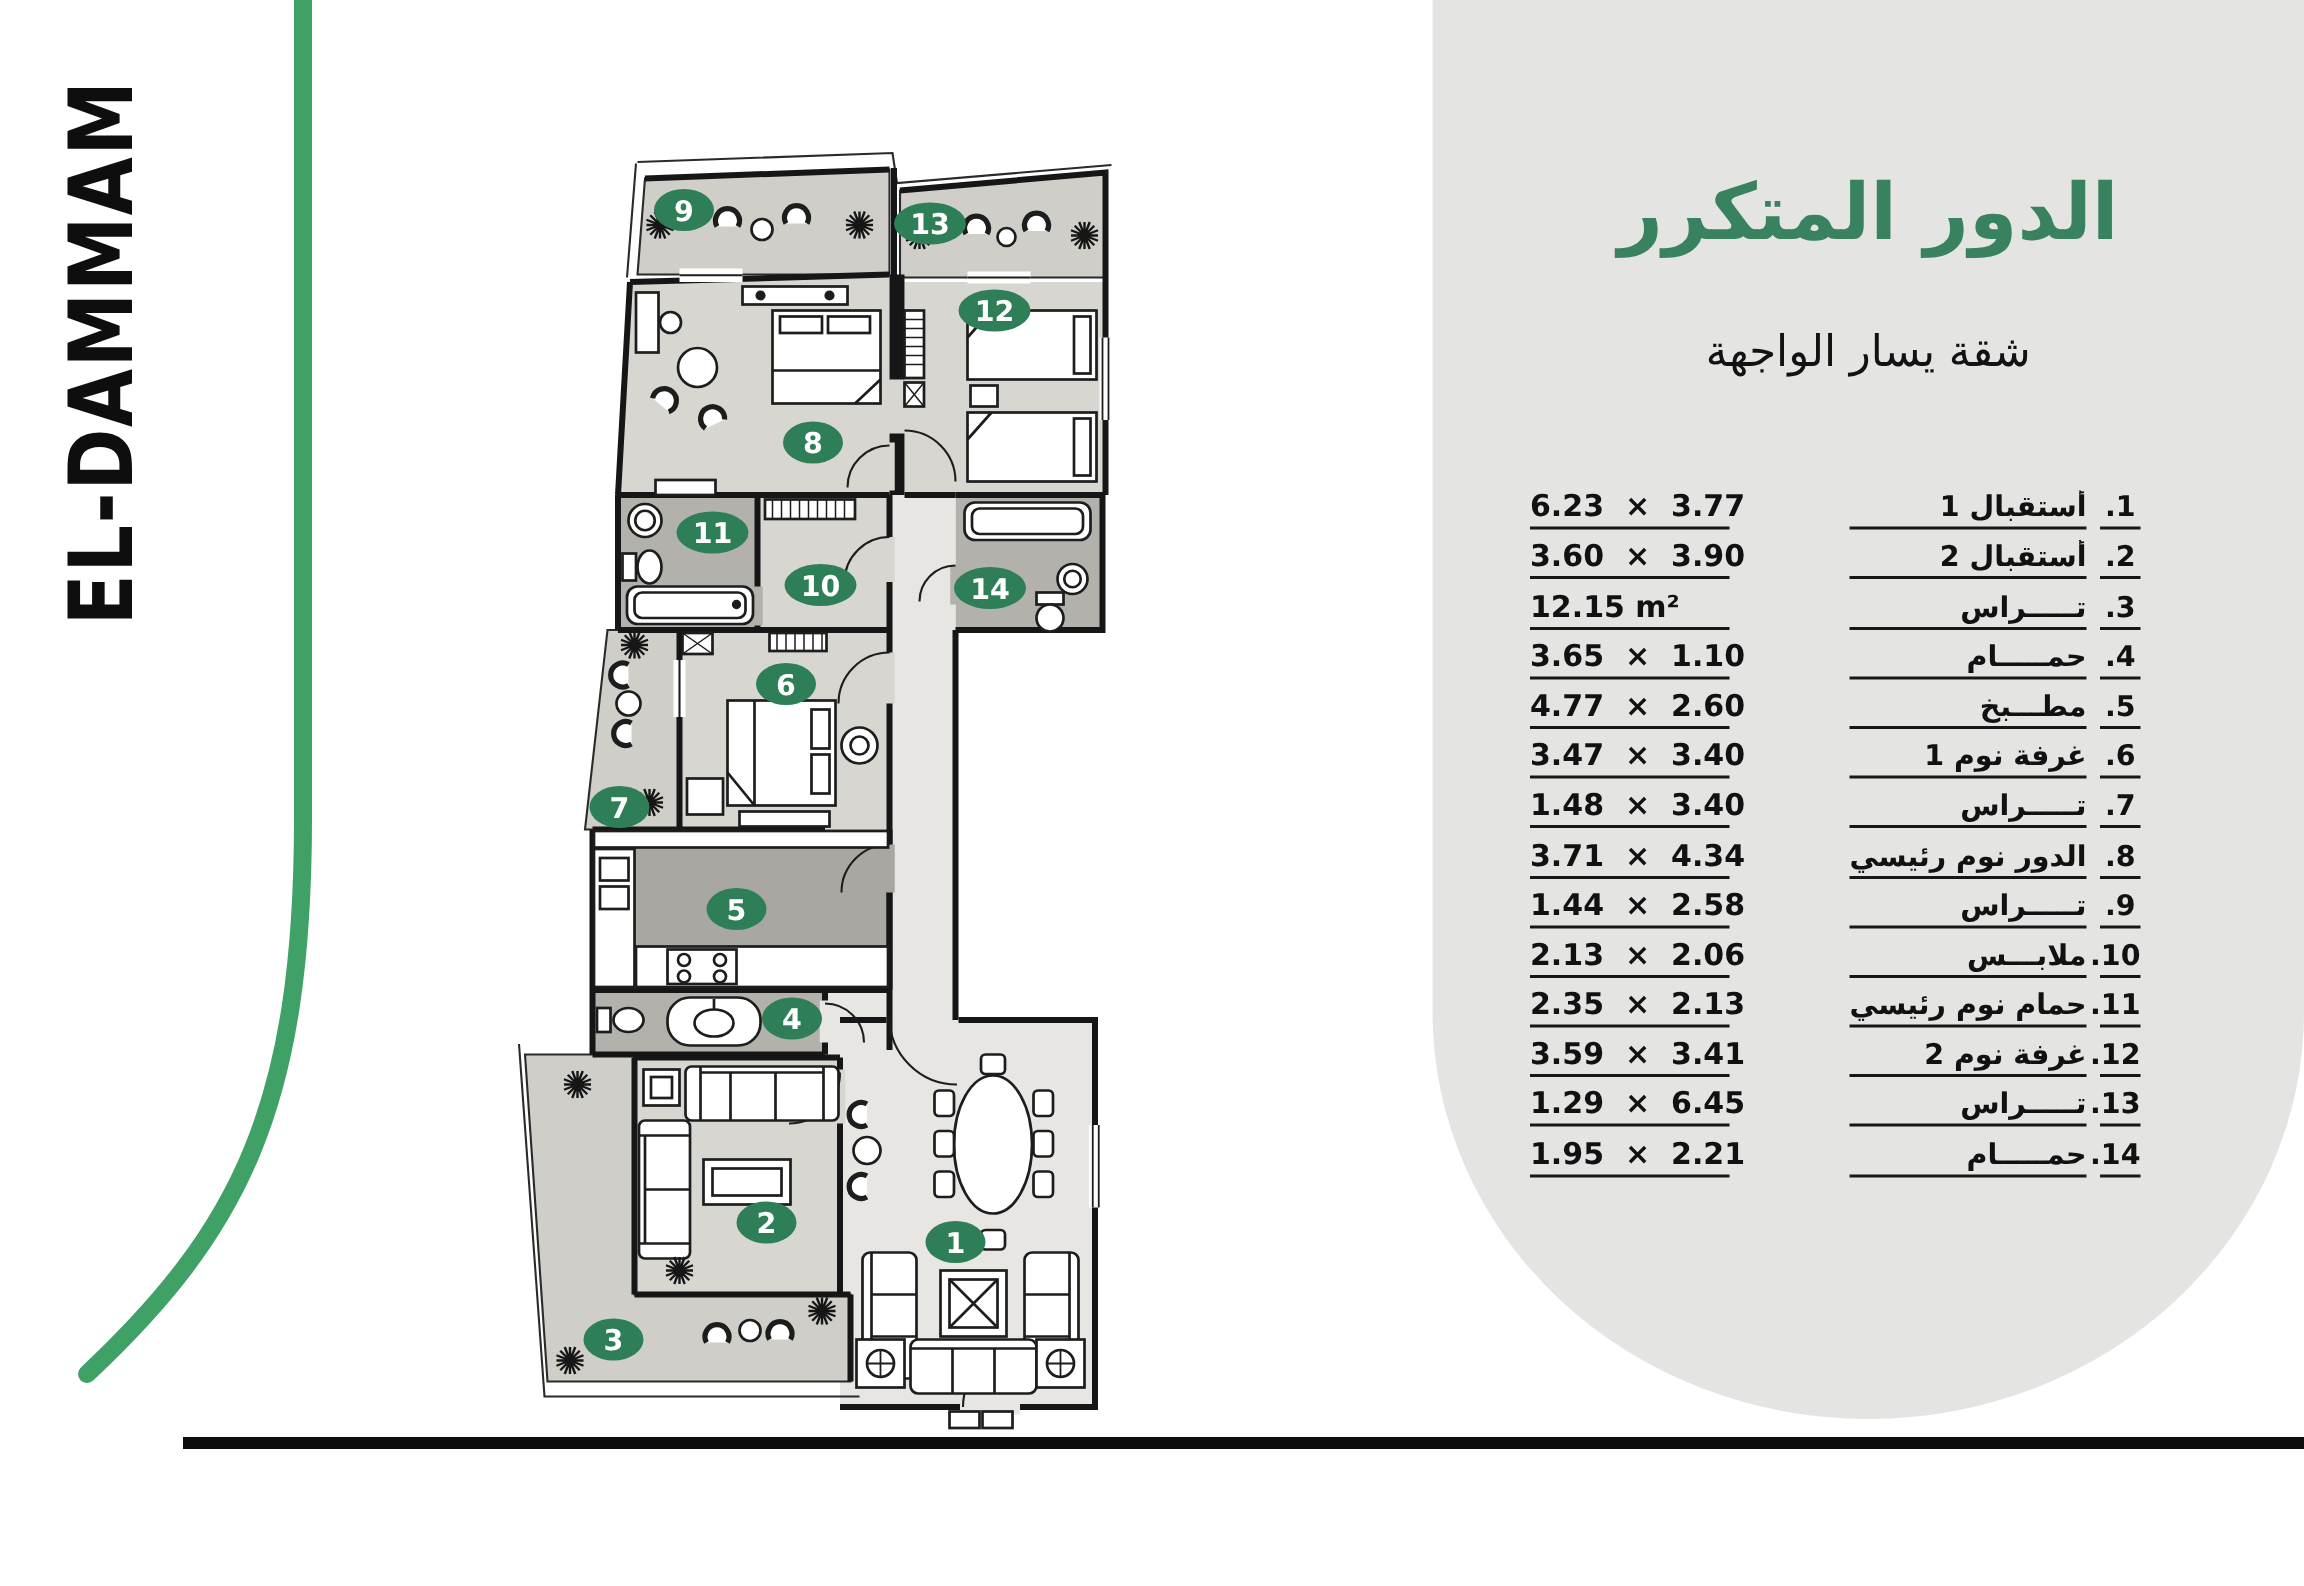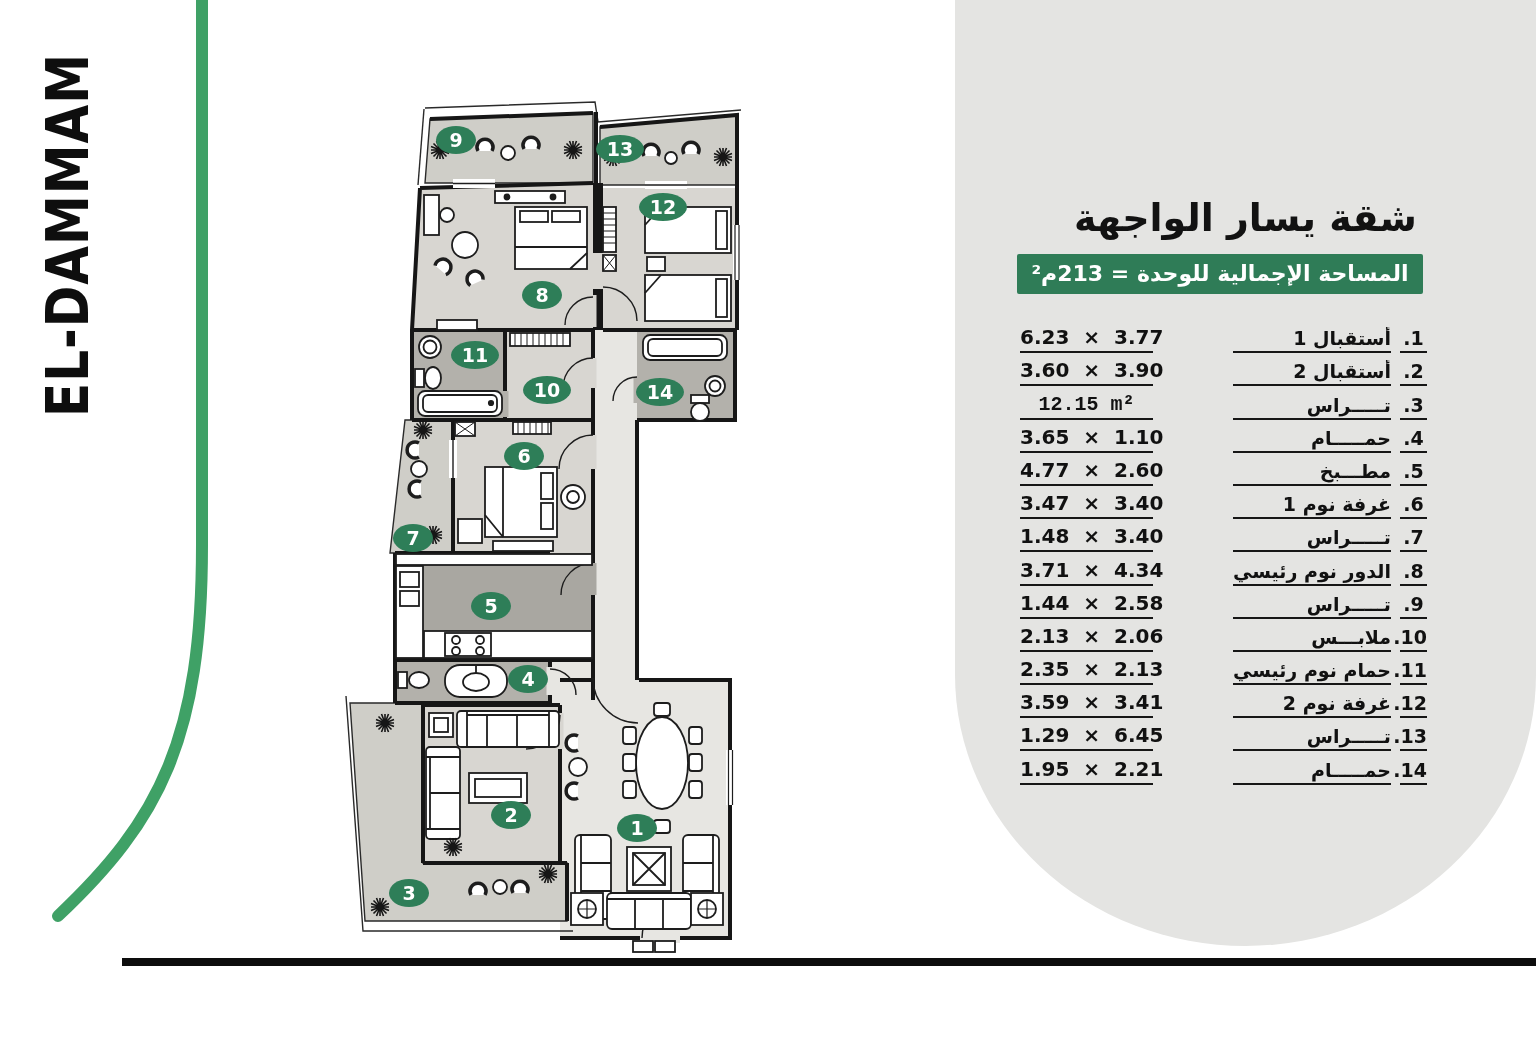--- a/index.html
+++ b/index.html
@@ -14,35 +14,35 @@
   .curve{position:absolute;left:0;top:0;}
   .plan{position:absolute;left:345px;top:95px;}
   .plan text{font-family:"DejaVu Sans",sans-serif;}
   
   .rule{position:absolute;left:122px;top:958px;width:1414px;height:8px;background:#0d0d0d;}
   
   .panel{position:absolute;left:955px;top:0;width:581px;height:946px;background:#e4e4e2;
          border-bottom-left-radius:300px 280px;border-bottom-right-radius:300px 280px;}
   .panel .title{position:absolute;top:112px;left:0;width:100%;text-align:center;direction:rtl;
                 font-size:52px;font-weight:bold;color:#39825f;}
-  .panel .subtitle{position:absolute;top:196px;left:0;width:100%;text-align:center;direction:rtl;
-                   font-size:38px;font-weight:bold;color:#121212;}
+  .panel .subtitle{position:absolute;top:217px;left:0;width:100%;text-align:center;direction:rtl;
+                   font-size:29px;font-weight:normal;color:#121212;}
   .panel .banner{position:absolute;top:254px;left:62px;width:406px;height:40px;background:#2f7c57;
                  color:#fff;font-size:22px;font-weight:bold;text-align:center;line-height:40px;
                  direction:rtl;border-radius:2px;}
   .rows{position:absolute;top:320px;left:65px;width:407px;direction:rtl;}
   .row{height:33.2px;display:flex;align-items:flex-end;}
   .row .num{width:27px;text-align:center;font-size:19px;font-weight:bold;
             border-bottom:2px solid #161616;padding-bottom:2px;margin-left:9px;}
   .row .name{width:158px;font-size:19px;font-weight:bold;border-bottom:2px solid #161616;
              padding-bottom:2px;white-space:nowrap;overflow:hidden;margin-left:16px;}
   .row .sp{flex:1;}
   .row .dims{width:133px;font-size:20px;font-weight:bold;border-bottom:2px solid #161616;
              padding-bottom:2px;direction:ltr;text-align:center;word-spacing:7px;white-space:nowrap;}
-  .rows .row:nth-child(3) .dims{text-align:center;word-spacing:normal;font-family:Liberation Mono, monospace;}
+  .rows .row:nth-child(3) .dims{text-align:left;word-spacing:normal;}
 </style>
 </head>
 <body>
 
 <div class="brand">
   <span>EL-DAMMAM</span>
 </div>
 
 <svg class="curve" width="260" height="1057" viewBox="0 0 260 1057">
   <path d="M202,0 L202,545 C202,738 160,820 58,916" fill="none" stroke="#3fa166" stroke-width="12" stroke-linecap="round"></path>
@@ -333,22 +333,22 @@
         <text x="275" y="61">13</text>
       </g>
     <g>
         <ellipse cx="315" cy="297" rx="24" ry="14" fill="#2e7e58"></ellipse>
         <text x="315" y="304">14</text>
       </g>
   </g>
 </svg>
 
 <div class="panel">
+  <div class="title">الدور المتكرر</div>
   <div class="subtitle">شقة يسار الواجهة</div>
-  <div class="banner">المساحة الإجمالية للوحدة = 213م²</div>
 
   <div class="rows">
     <div class="row">
         <span class="num">1.</span>
         <span class="name">أستقبال 1</span>
         <span class="sp"></span>
         <span class="dims">6.23 × 3.77</span>
       </div>
     <div class="row">
         <span class="num">2.</span>

